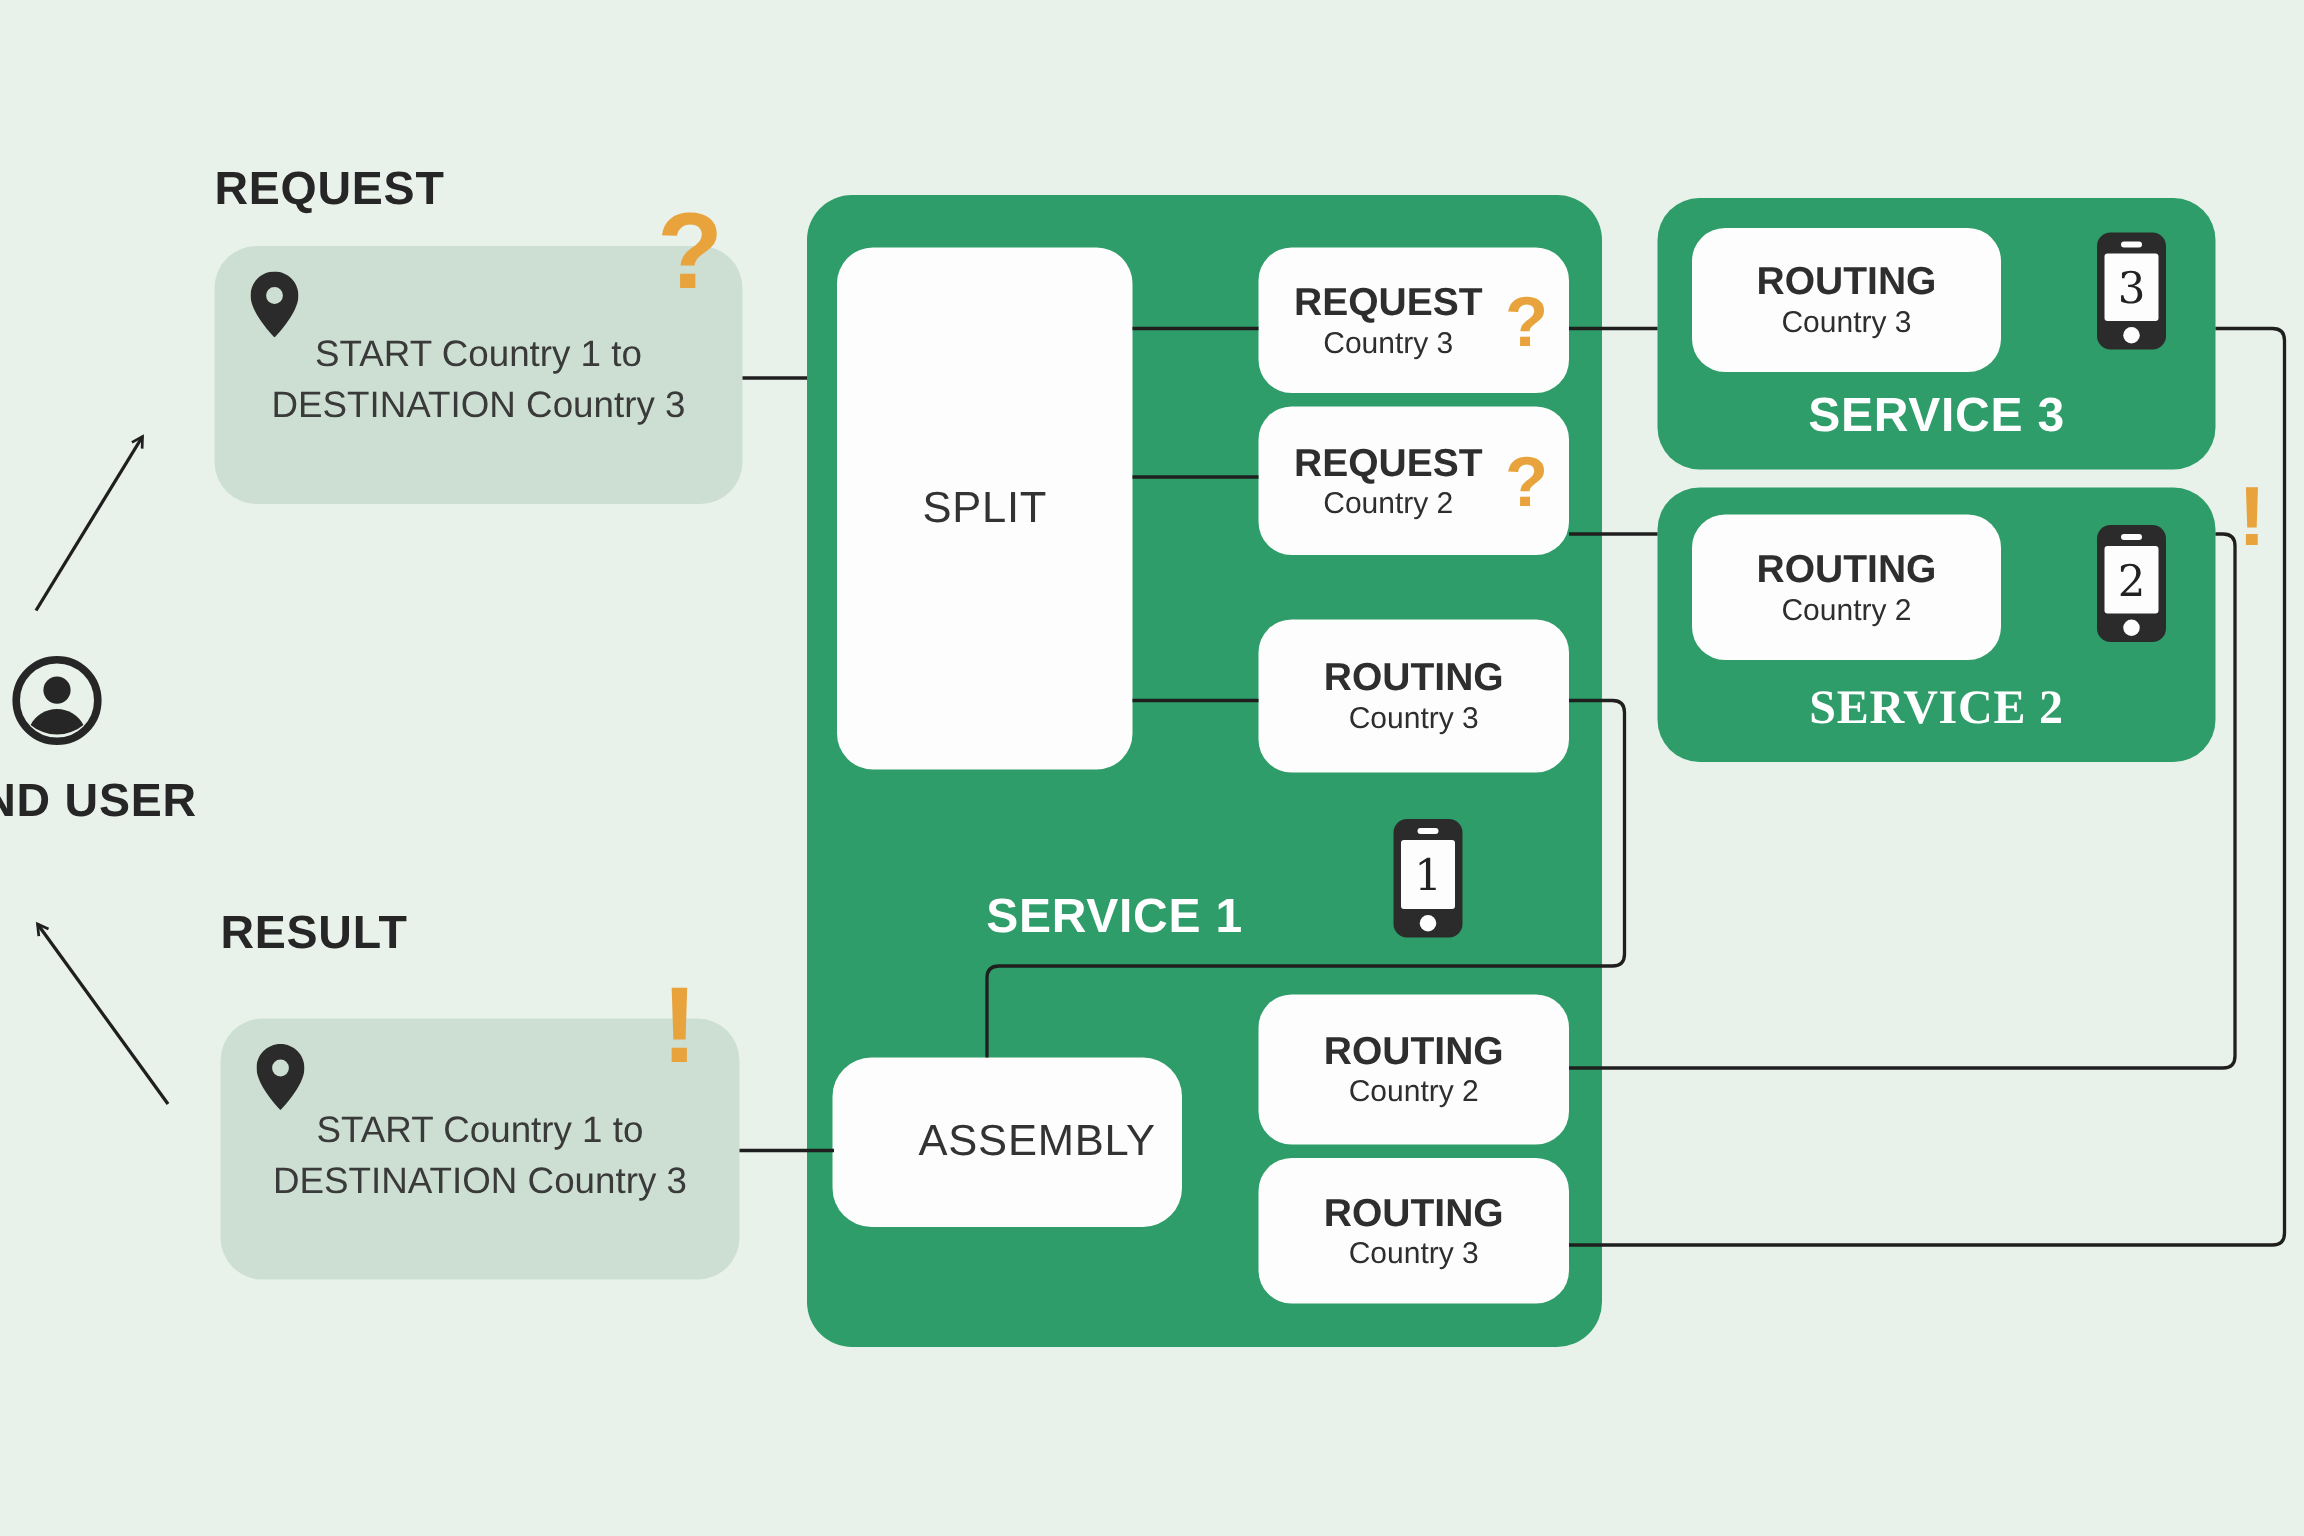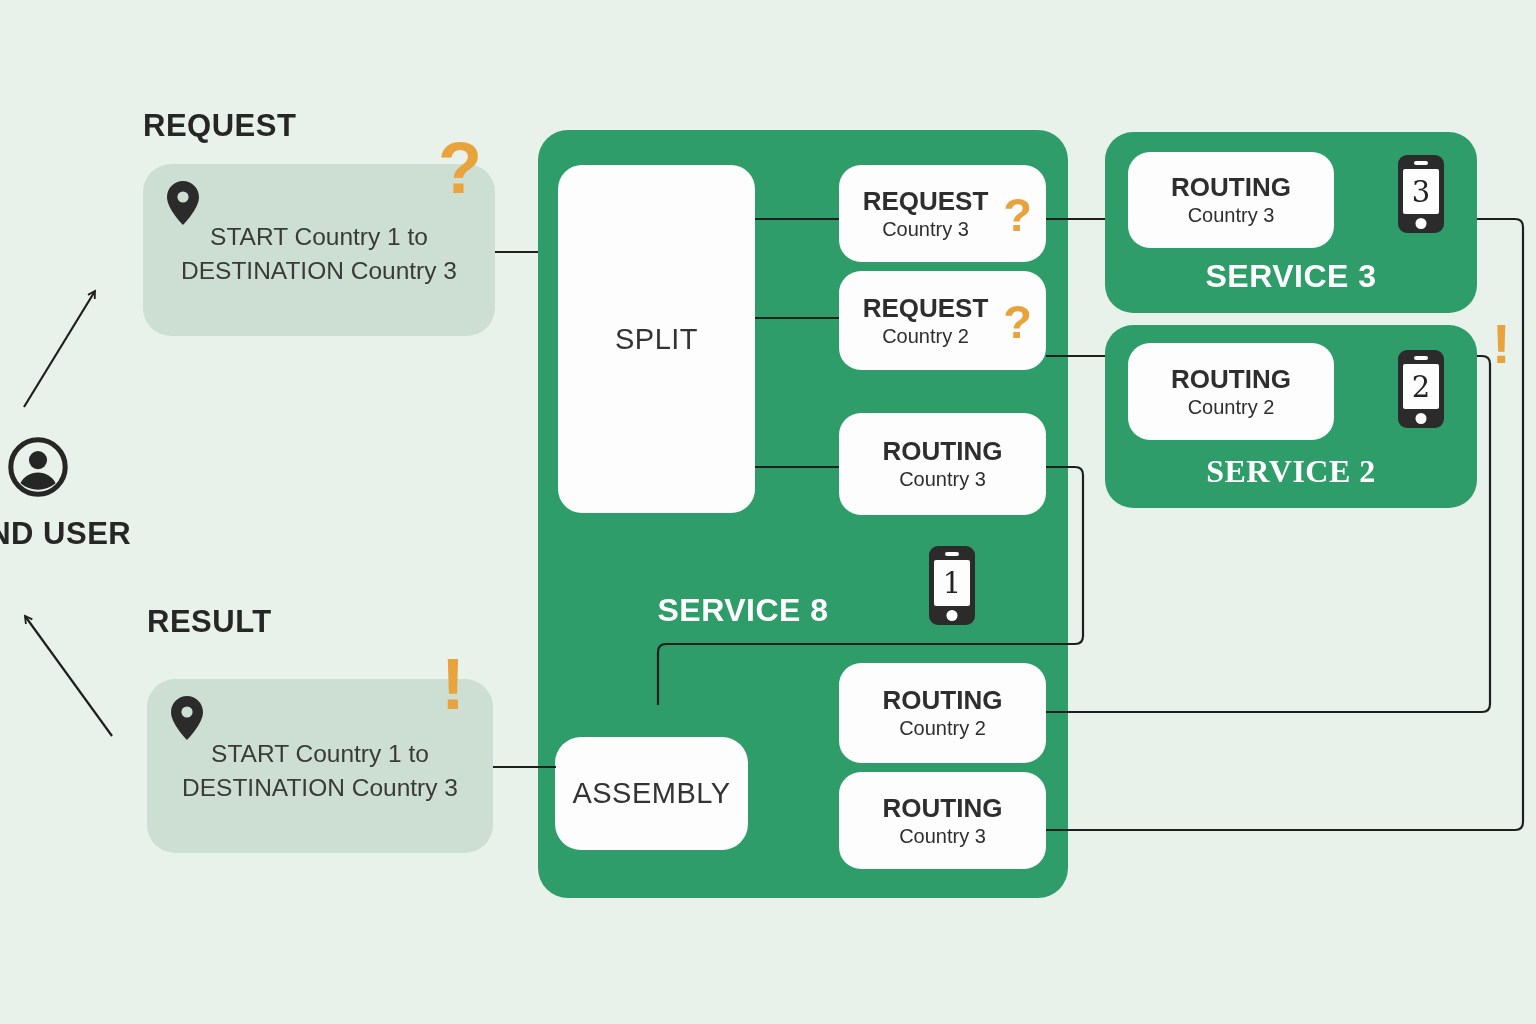--- a/index.html
+++ b/index.html
@@ -121,31 +121,31 @@
       <div class="mark">?</div>
     </div>
 
     <div class="node" style="left:301px;top:283px;width:207px;height:102px;">
       <div class="txt">
         <div class="t">ROUTING</div>
         <div class="s">Country 3</div>
       </div>
     </div>
 
-    <div class="svc-label" style="top:462px;left:-120px;">SERVICE 8</div>
+    <div class="svc-label" style="top:462px;left:-120px;">SERVICE 1</div>
 
     <div class="phone" style="left:391px;top:416px;height:79px;">
       <div class="speaker"></div>
       <div class="screen">
           <span>1</span>
         </div>
       <div class="home"></div>
     </div>
 
-    <div class="node" style="left:17px;top:607px;width:193px;height:113px;border-radius:26px;">
+    <div class="node" style="left:17px;top:575px;width:193px;height:113px;border-radius:26px;padding-left:40px;">
       <span class="single">ASSEMBLY</span>
     </div>
 
     <div class="node" style="left:301px;top:533px;width:207px;height:100px;">
       <div class="txt">
         <div class="t">ROUTING</div>
         <div class="s">Country 2</div>
       </div>
     </div>
 

